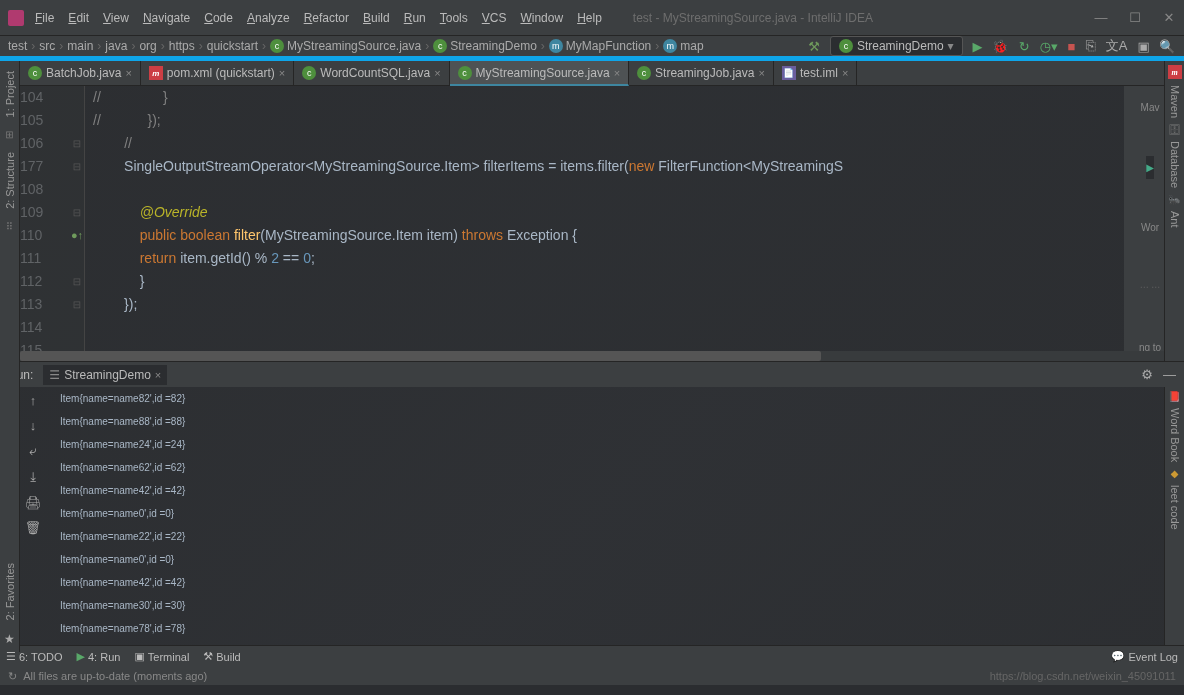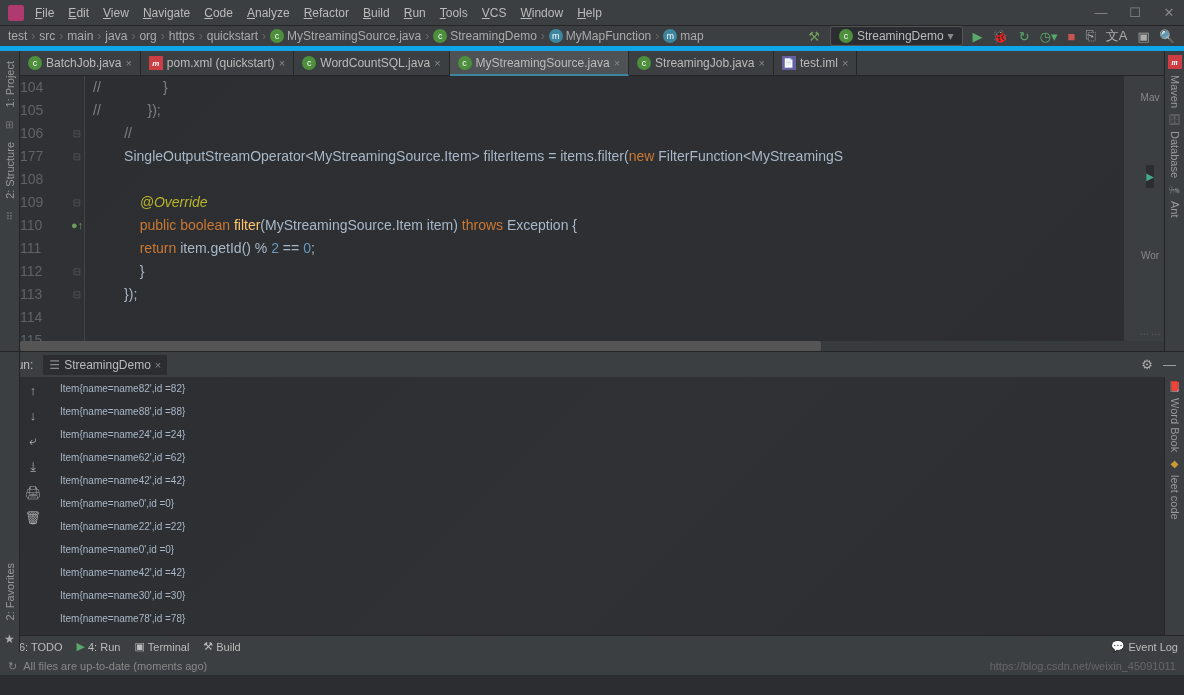--- a/index.html
+++ b/index.html
@@ -1,17 +1,17 @@
 <!DOCTYPE html>
 <html><head>
 <meta charset="utf-8">
 <style>
 * { margin:0; padding:0; box-sizing:border-box; font-family:"Segoe UI",Arial,sans-serif; }
 body { width:1184px; height:695px; background:#2b2d30; color:#bbbbbb; overflow:hidden; font-size:12px; }
-.menubar { height:26px; background:#3c3f41; display:flex; align-items:center; padding:0 8px; gap:4px; border-bottom:1px solid #252525; }
+.menubar { height:36px; background:#3c3f41; display:flex; align-items:center; padding:0 8px; gap:4px; border-bottom:1px solid #252525; }
 .app-icon { width:16px; height:16px; background:#b03a6f; border-radius:2px; }
 .menu-item { padding:2px 7px; cursor:pointer; font-size:12px; }
 .win-title { color:#6e6e6e; margin-left:20px; font-size:12px; }
 .win-ctrl { margin-left:auto; display:flex; gap:20px; font-size:13px; }
 .win-btn { cursor:pointer; color:#888; width:14px; text-align:center; }
 .navbar { height:25px; background:#3c3f41; display:flex; align-items:center; padding:0 8px; border-bottom:5px solid #0ea5e9; }
 .crumb { font-size:12px; color:#aaa; cursor:pointer; display:flex; align-items:center; }
 .crumb::after { content:"›"; color:#666; margin:0 4px; }
 .crumb:last-of-type::after { content:""; }
 .nav-right { margin-left:auto; display:flex; align-items:center; gap:10px; }
@@ -31,21 +31,21 @@
 .gutter { width:50px; text-align:left; color:#606366; padding-right:10px; background:rgba(49,51,53,0.7); user-select:none; }
 .fold { width:15px; background:rgba(49,51,53,0.7); border-right:1px solid #444; color:#555; font-size:10px; text-align:center; }
 .fold div { height:23px; }
 .code { flex:1; padding-left:8px; white-space:pre; color:#a9b7c6; overflow-x:auto; }
 .cm { color:#808080; }
 .kw { color:#cc7832; }
 .an { color:#bbb529;font-style:italic; }
 .fn { color:#ffc66d; }
 .nm { color:#6897bb; }
 .overview { width:12px; background:#3c3f41; }
-.right-hints { width:28px; background:#3c3f41; font-size:10px; color:#888; display:flex; flex-direction:column; align-items:center; padding-top:10px; gap:56px; }
+.right-hints { width:28px; background:#3c3f41; font-size:10px; color:#888; display:flex; flex-direction:column; align-items:center; padding-top:10px; gap:37px; }
 .run-panel { border-top:1px solid #252525; }
 .run-head { height:25px; background:#3c3f41; display:flex; align-items:center; padding:0 8px; gap:10px; }
 .run-tab { padding:3px 6px; background:#2b2d30; display:flex; align-items:center; gap:4px; font-size:12px; }
 .run-head-right { margin-left:auto; display:flex; gap:10px; }
 .run-body { display:flex; height:258px; background:linear-gradient(rgba(43,45,48,0.9),rgba(43,45,48,0.9)),linear-gradient(135deg,#3a3d42 0%,#505560 50%,#3a3d42 100%); }
 .run-tools { width:22px; display:flex; flex-direction:column; align-items:center; gap:10px; padding-top:6px; }
 .run-tools2 { width:22px; display:flex; flex-direction:column; align-items:center; gap:10px; padding-top:6px; }
 .run-tool { cursor:pointer; font-size:13px; color:#aaa; }
 .console { flex:1; font-family:"Consolas","Monaco",monospace; font-size:10px; line-height:23px; color:#a9b7c6; padding-left:16px; }
 .statusbar { height:22px; background:#3c3f41; border-top:1px solid #252525; display:flex; align-items:center; padding:0 6px; gap:14px; font-size:11px; }
@@ -75,20 +75,21 @@
       <span class="menu-item"><span class="u">C</span>ode</span>
       <span class="menu-item"><span class="u">A</span>nalyze</span>
       <span class="menu-item"><span class="u">R</span>efactor</span>
       <span class="menu-item"><span class="u">B</span>uild</span>
       <span class="menu-item"><span class="u">R</span>un</span>
       <span class="menu-item"><span class="u">T</span>ools</span>
       <span class="menu-item"><span class="u">V</span>CS</span>
       <span class="menu-item"><span class="u">W</span>indow</span>
       <span class="menu-item"><span class="u">H</span>elp</span>
     </div>
+  <div class="win-title">test - MyStreamingSource.java - IntelliJ IDEA</div>
   <div class="win-ctrl">
     <span class="win-btn">—</span>
     <span class="win-btn">☐</span>
     <span class="win-btn">✕</span>
   </div>
 </div>
 
 <div class="navbar">
   <div id="crumbs" style="display:flex;align-items:center;">
       <span class="crumb">test</span>

